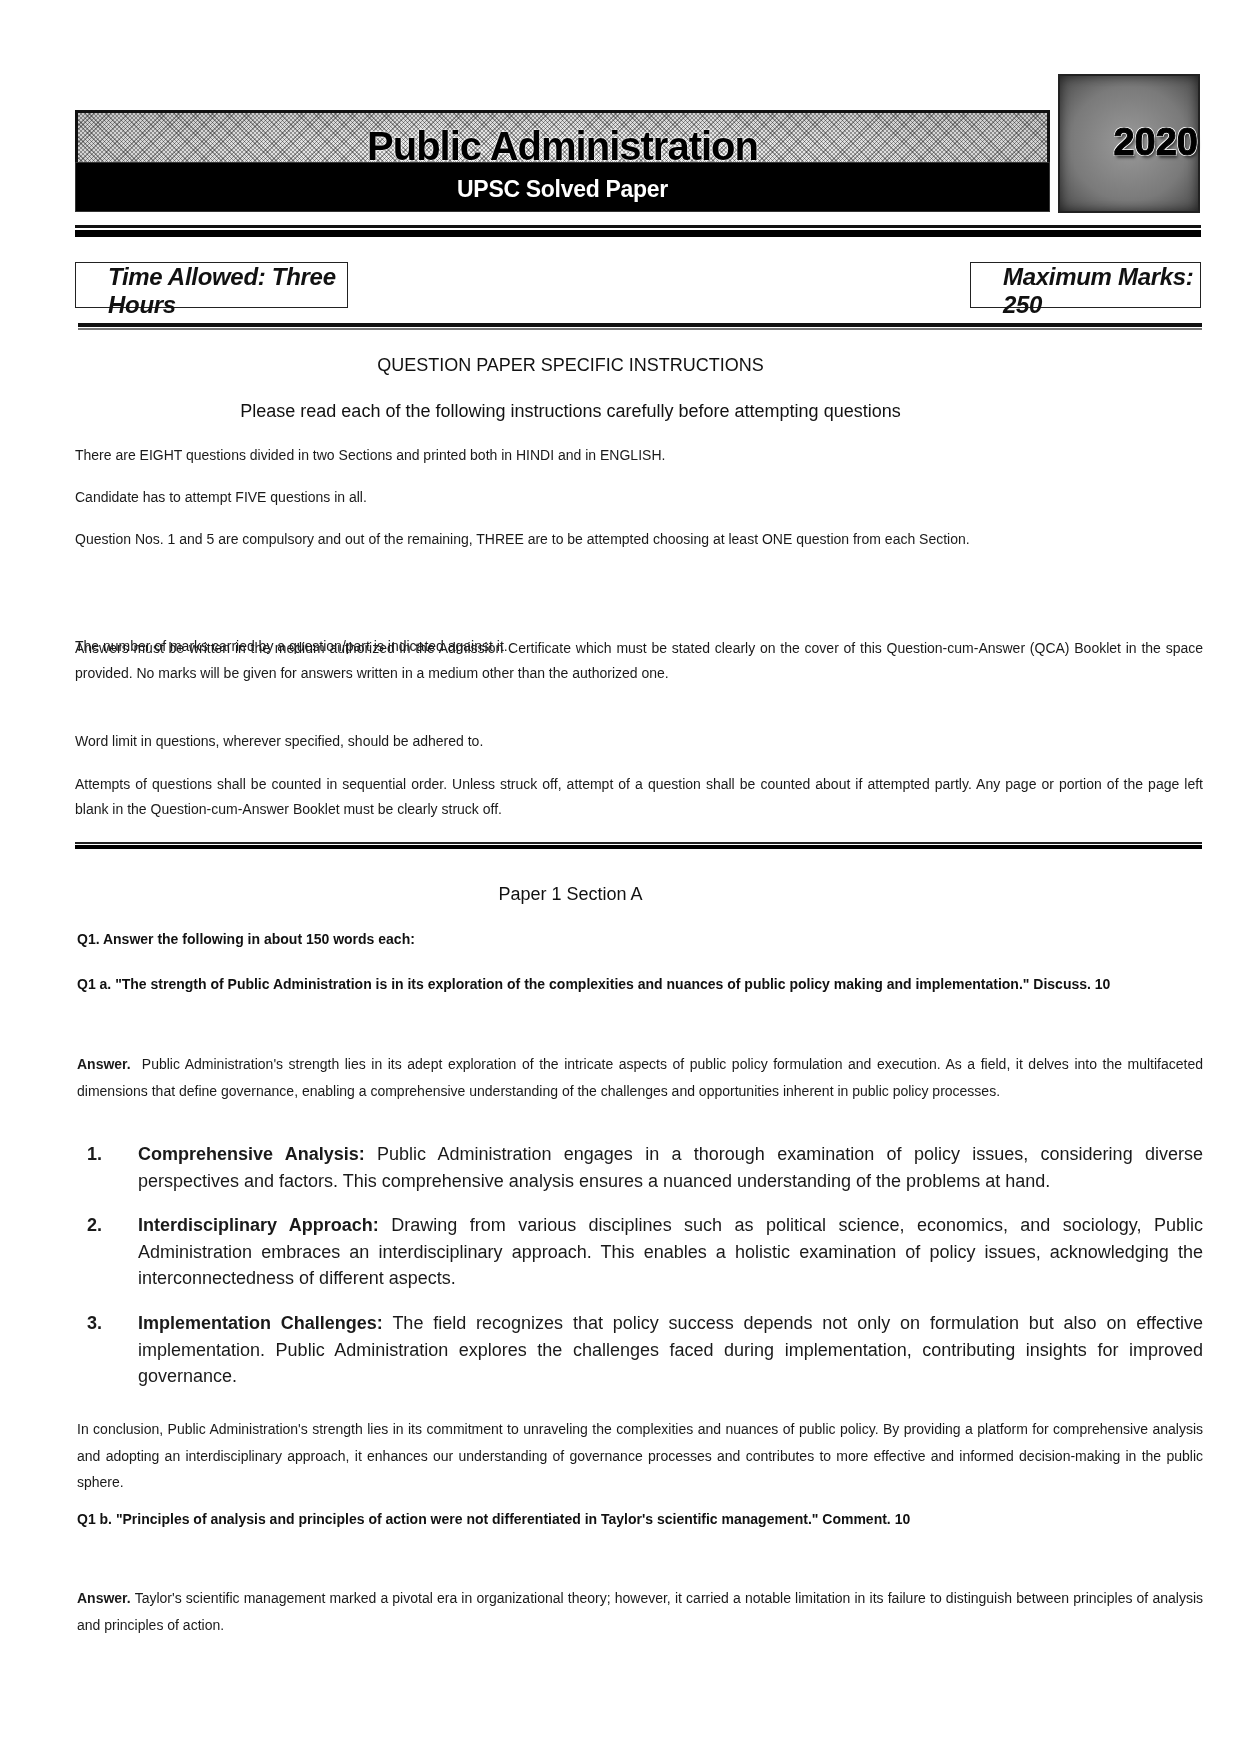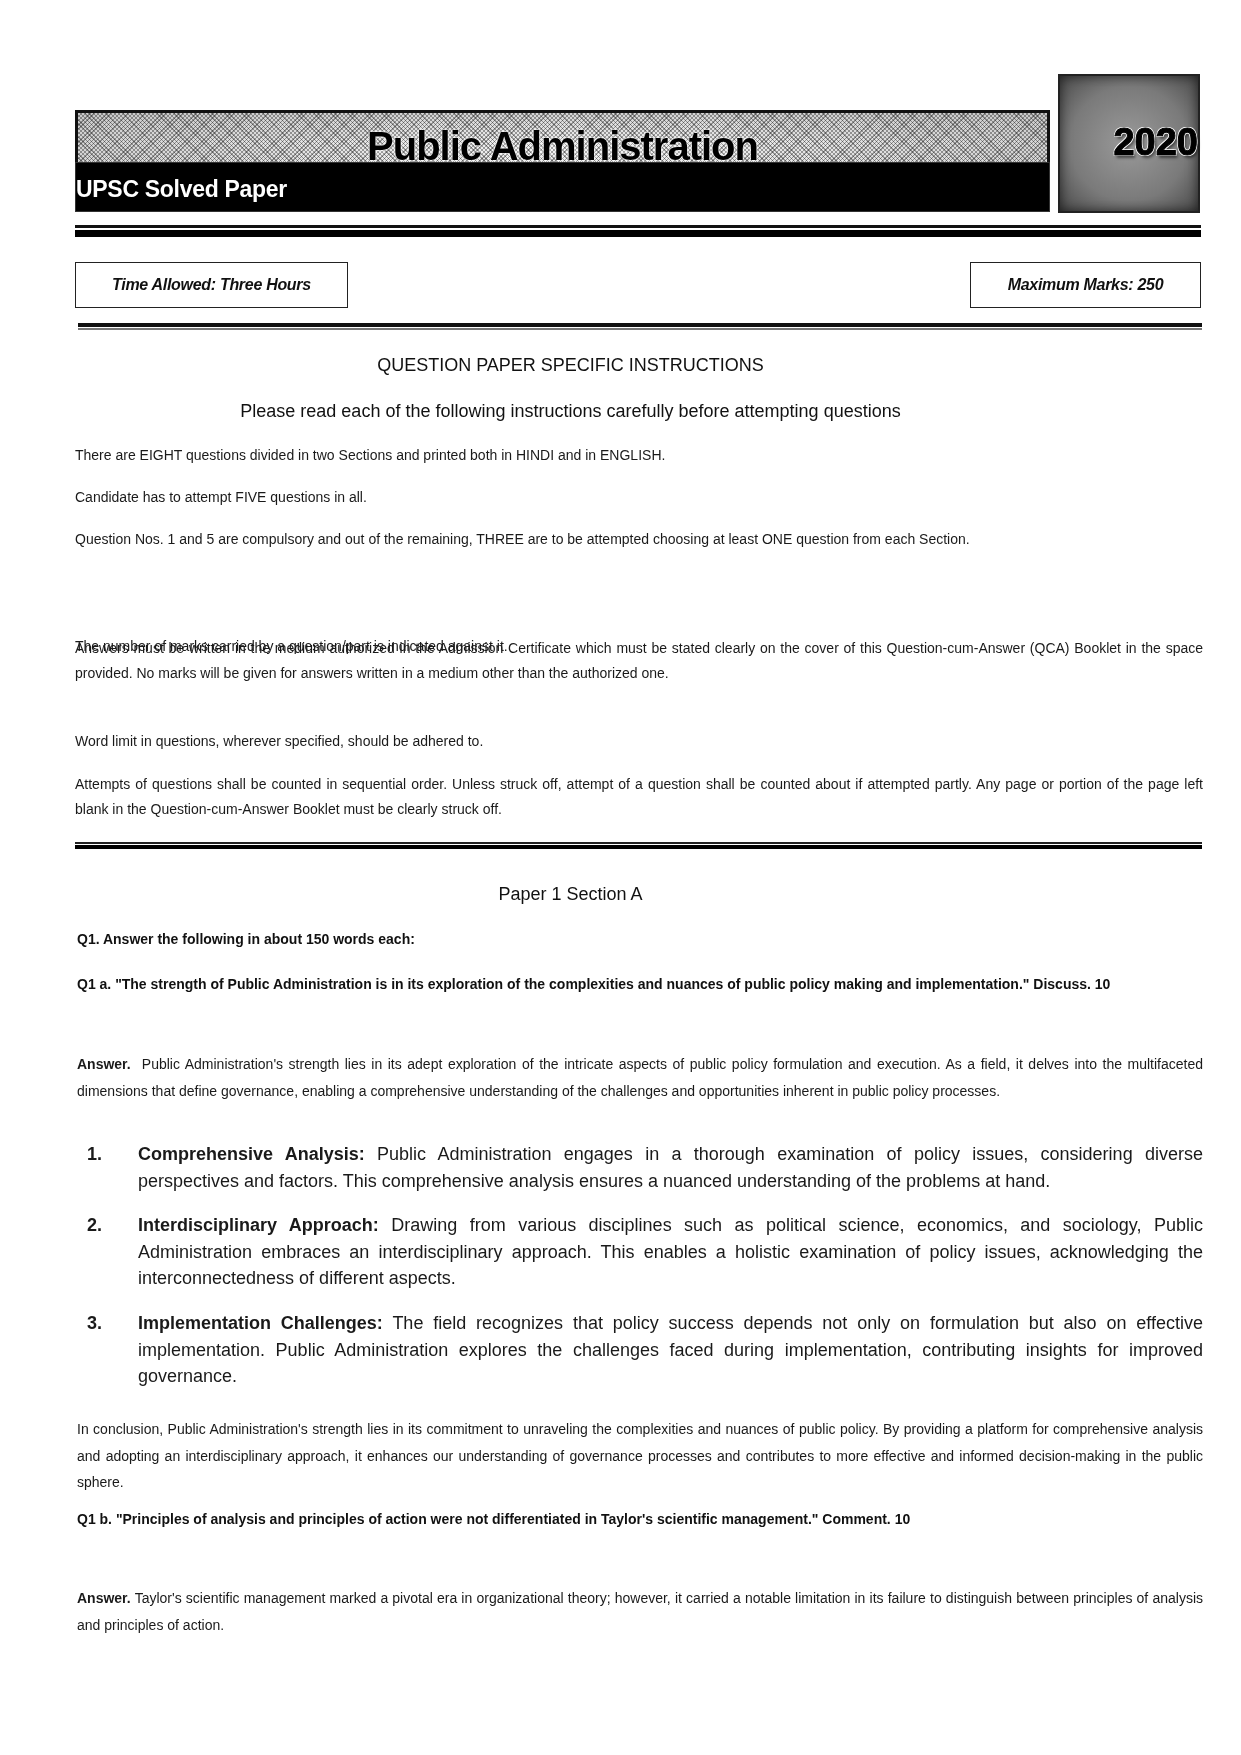--- a/index.html
+++ b/index.html
@@ -21,21 +21,21 @@
   }
   .title-text {
     font-family: "Liberation Sans", sans-serif; font-weight: bold;
     font-size: 40px; letter-spacing: -1px; color: #000;
     text-shadow: 0 0 3px #fff, 0 0 2px #fff;
     margin-top: -8px;
   }
   .subtitle-bar {
     left: 75px; top: 162px; width: 975px; height: 50px;
     background: #000; border: 1px solid #333;
-    display: flex; align-items: center; 
+    display: flex; align-items: center; justify-content: center;
   }
   .subtitle-text { color: #fff; font-weight: bold; font-size: 23px; letter-spacing: -0.3px; margin-top: 4px; }
   .year-box {
     left: 1058px; top: 74px; width: 142px; height: 139px;
     border: 2px solid #222;
     background: radial-gradient(ellipse at center, #9a9a9a 0%, #7a7a7a 60%, #4a4a4a 100%);
     box-shadow: inset 0 0 12px rgba(0,0,0,0.6);
     display: flex; align-items: center; justify-content: flex-end;
   }
   .year-text {
@@ -43,22 +43,22 @@
     -webkit-text-stroke: 1px #000;
     text-shadow: 1px 1px 0 #fff, -1px -1px 0 #fff, 1px -1px 0 #fff, -1px 1px 0 #fff, 2px 3px 3px rgba(0,0,0,0.5);
     margin-top: -2px;
   }
 
   .rule-thin { height: 3px; background: #111; }
   .rule-thick { height: 7px; background: #000; }
 
   .info-box {
     top: 262px; height: 46px; border: 1.5px solid #222;
-    display: flex; align-items: center; justify-content: center;
-    font-weight: bold; font-style: italic; font-size: 16px; letter-spacing: -0.3px;
+    display: flex; justify-content: center;
+    font-weight: bold; font-style: italic; font-size: 24px; letter-spacing: -0.3px; padding-left: 32px;
   }
 
   
   .center-heading { left: 0; width: 1141px; text-align: center; font-weight: normal; font-size: 18px; }
   .para {
     left: 75px; width: 1128px; font-size: 14px; line-height: 25px;
     text-align: justify; color: #1a1a1a;
   }
   .para.q { font-weight: bold; line-height: 26.5px; color: #111; }
   .para.ans { left: 77px; width: 1126px; line-height: 26.5px; margin-top: 9px; }

